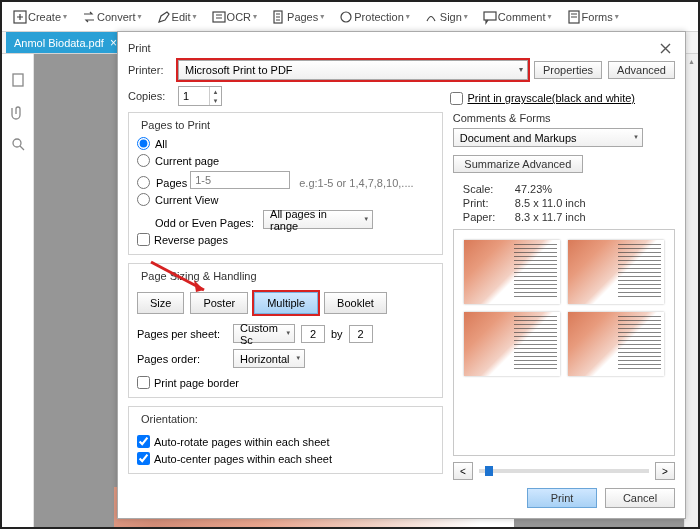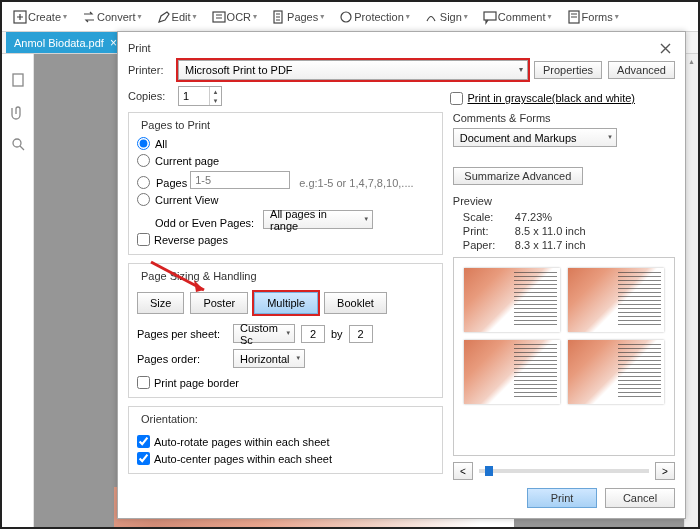--- a/index.html
+++ b/index.html
@@ -310,27 +310,26 @@
           </label>
         <label class="chk-row">
             <input type="checkbox" checked="" style="">
             <span>Auto-center pages within each sheet</span>
           </label>
       </div>
     </div>
 
     <div class="col-right">
       <div class="group-title2">Comments &amp; Forms</div>
-      <div class="sel" style="width:164px;margin-bottom:20px;">
+      <div class="sel" style="width:190px;margin-bottom:8px;">
         <span>Document and Markups</span>
           <span class="caret">▾</span>
       </div>
       <button class="btn small" style="width:130px;margin-bottom:10px;">Summarize Advanced</button>
 
-      <div class="group-title2">Preview</div>
       <div class="kv">
           <span class="k">Scale:</span>
           <span class="v">47.23%</span>
         </div>
       <div class="kv">
           <span class="k">Print:</span>
           <span class="v">8.5 x 11.0 inch</span>
         </div>
       <div class="kv">
           <span class="k">Paper:</span>

